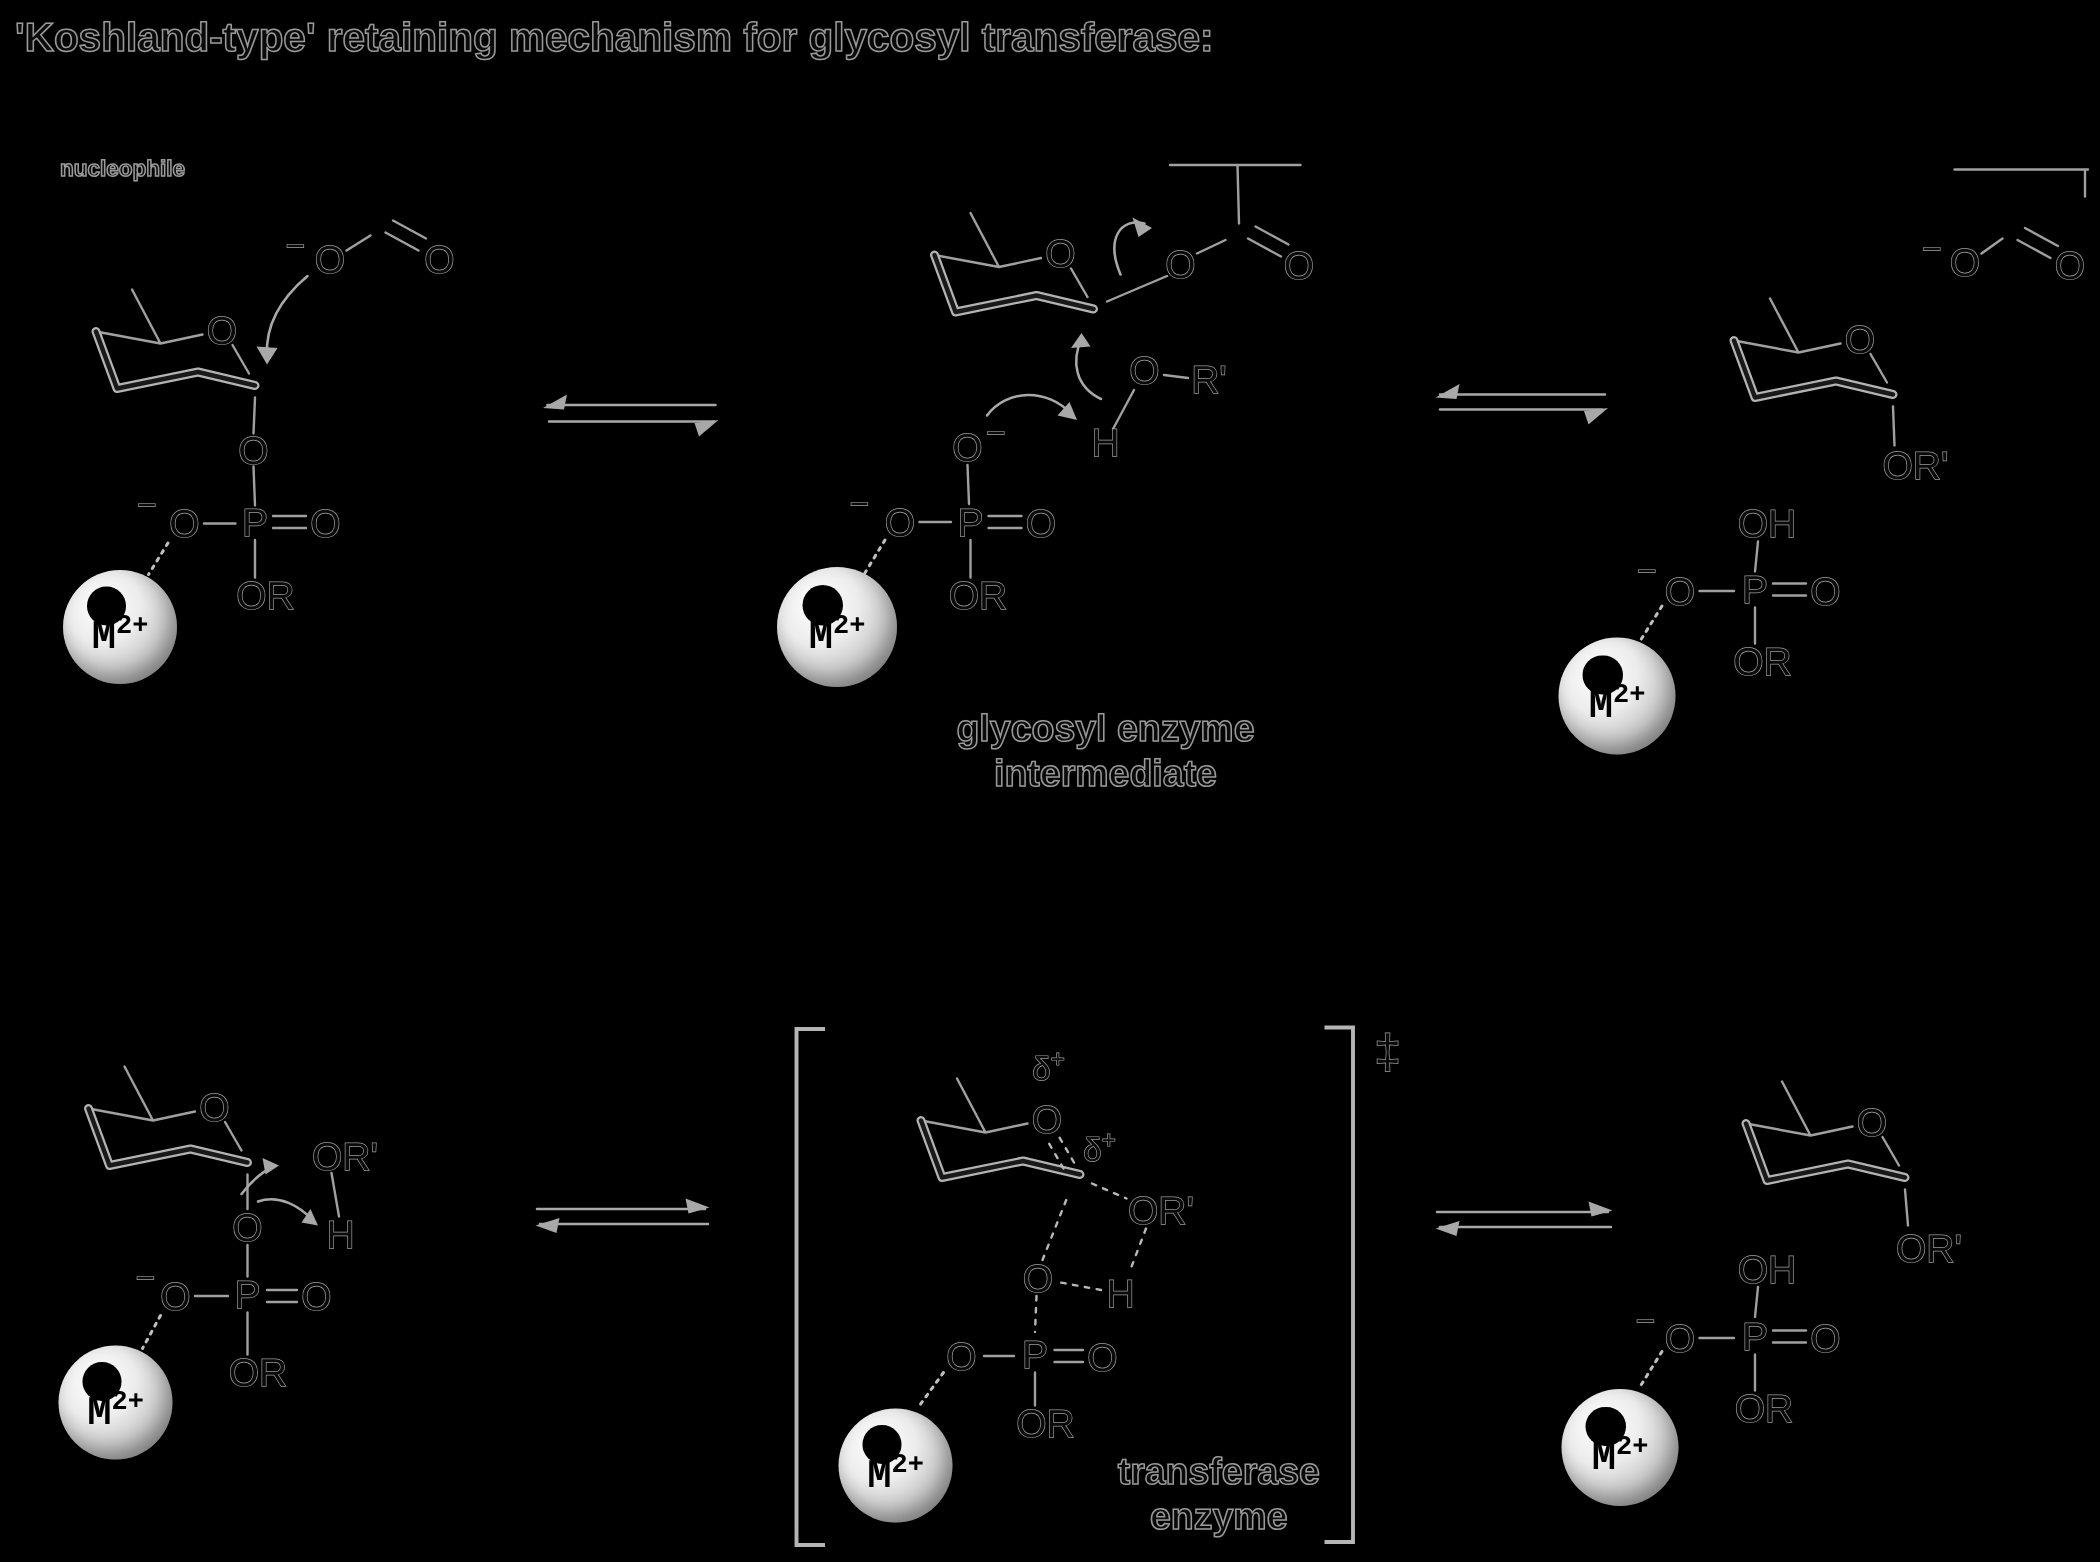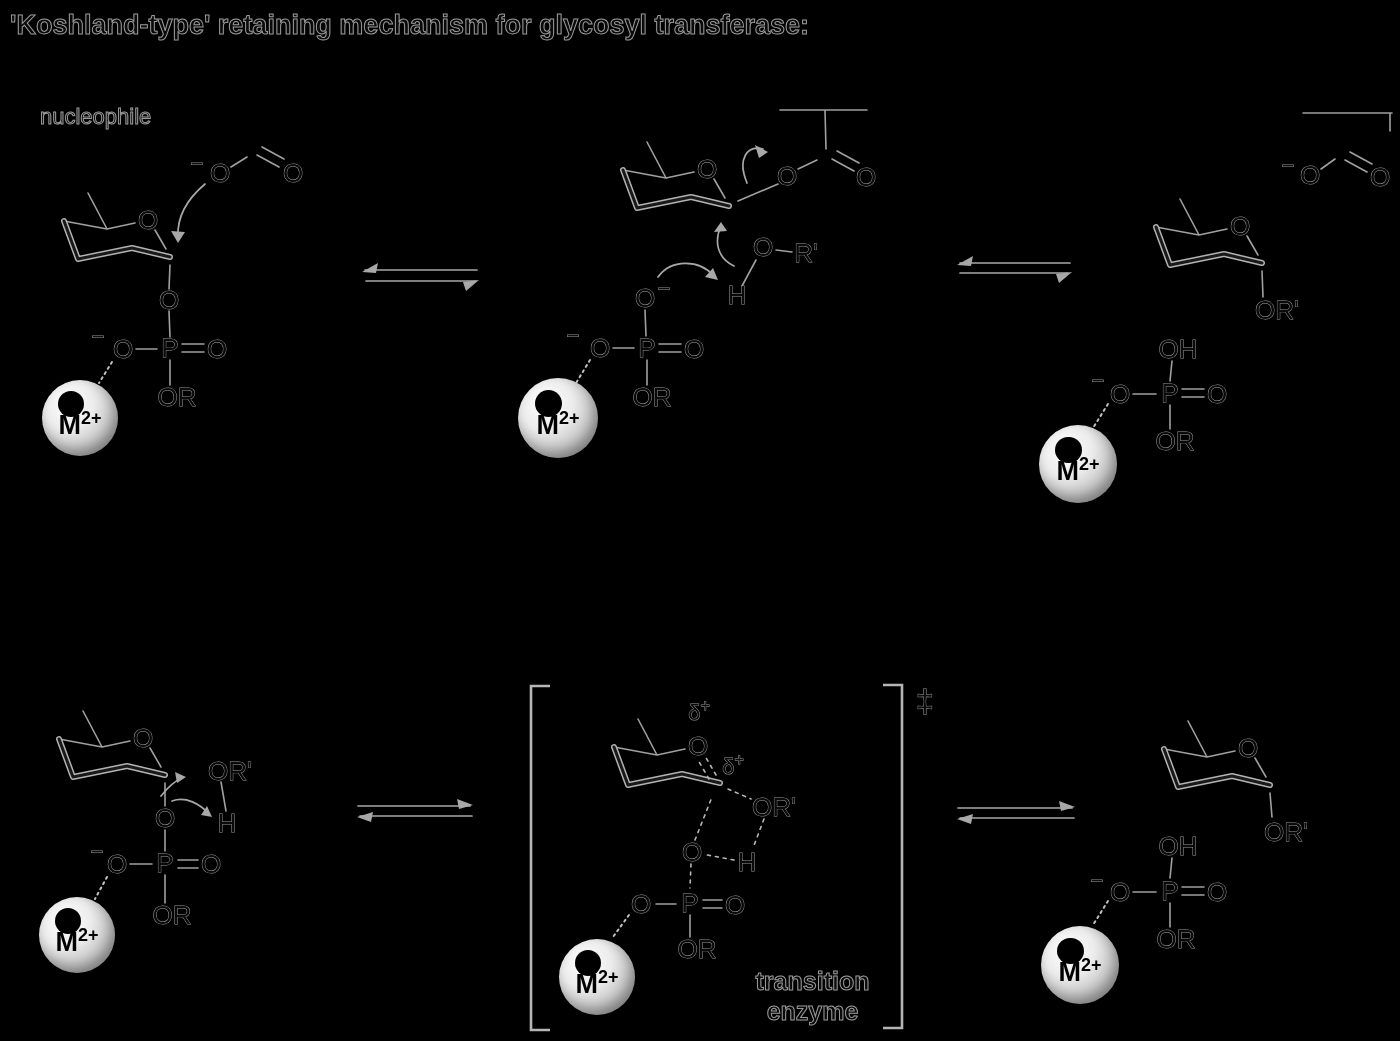--- a/index.html
+++ b/index.html
@@ -2,51 +2,55 @@
 <html><head>
 <meta charset="utf-8">
 <style>
   html,body{margin:0;padding:0;background:#000;}
   .stage{position:relative;width:1400px;height:1041px;background:#000;overflow:hidden;
          font-family:"Liberation Sans",sans-serif;padding-left:37px;}
   .ghost{color:#0a0a0a;-webkit-text-stroke:1px #999;text-shadow:0 0 1px #6a6a6a;}
   .title{position:absolute;font-weight:bold;font-size:27px;white-space:nowrap;}
   .title sub{font-size:0.62em;}
   .lbl{position:absolute;font-weight:bold;font-size:25px;text-align:center;line-height:30px;}
-  .nuc{position:absolute;font-size:22px;font-weight:normal;}
+  .nuc{position:absolute;font-size:15px;font-weight:bold;}
   svg.scheme{position:absolute;left:0;top:0;}
   .bd{stroke:#a0a0a0;stroke-width:1.6;fill:none;stroke-linecap:round;}
   .bbh{stroke:#b3b3b3;stroke-width:6;fill:none;stroke-linecap:round;stroke-linejoin:round;}
   .bb{stroke:#191919;stroke-width:3;fill:none;stroke-linecap:round;stroke-linejoin:round;}
   .dsh{stroke:#b8b8b8;stroke-width:1.6;fill:none;stroke-dasharray:3 5;stroke-linecap:round;}
   .dtl{stroke:#c0c0c0;stroke-width:2;fill:none;stroke-dasharray:2 4;stroke-linecap:round;}
   .arr{stroke:#a8a8a8;stroke-width:1.7;fill:none;stroke-linecap:round;}
   .ah{fill:#a8a8a8;stroke:none;}
   .brk{stroke:#b5b5b5;stroke-width:2.6;fill:none;stroke-linejoin:miter;}
   text.atom{font-family:"Liberation Sans",sans-serif;font-size:26px;fill:#0a0a0a;
             stroke:#9c9c9c;stroke-width:0.9px;paint-order:stroke;text-anchor:middle;}
   text.sm{font-size:22px;}
   text.dag{font-size:32px;}
   .sphere{position:absolute;border-radius:50%;
           background:radial-gradient(circle at 35% 32%,#ffffff 0%,#ececec 35%,#c2c2c2 65%,#8f8f8f 100%);
-          box-shadow:inset -4px -6px 12px rgba(0,0,0,.28);}
+          box-shadow:inset -4px -6px 12px rgba(0,0,0,.28);font-family:Liberation Mono, monospace;}
   .sdot{position:absolute;left:21%;top:15%;width:34%;height:34%;border-radius:50%;background:#000;}
   .mlabel{position:absolute;left:0;right:0;top:37%;text-align:center;font-weight:bold;
           font-size:27px;color:#000;}
   .msup{font-size:18px;vertical-align:super;font-weight:bold;}
 </style>
 </head>
 <body>
 
 <div class="stage">
 
   <div class="title ghost" style="left:10px;top:10px">'Koshland-type' retaining mechanism for glycosyl transferase:</div>
   <div class="nuc ghost" style="left:40px;top:104px">nucleophile</div>
+  <div class="lbl ghost" style="left:587px;top:471px;width:300px">
+    <div>glycosyl enzyme</div>
+    <div>intermediate</div>
+  </div>
   <div class="lbl ghost" style="left:720px;top:966px;width:185px">
-    <div>transition</div>
+    <div>transferase</div>
     <div>enzyme</div>
   </div>
 
   <svg class="scheme" width="1400" height="1041" viewBox="0 0 1400 1041">
 
     <g>
       <path class="bd" d="M166,249 L155,230 M135,223 L107,229 M107,229 L88,193 M107,229 L64,221"></path>
       <path class="bbh" d="M64,221 L78,259 L132,248 L170,257"></path>
       <path class="bb" d="M64,221 L78,259 L132,248 L170,257"></path>
       <path class="bd" d="M170,265 L169,289 M169,311 L170,337 M136,349 L157,349 M182,344 L204,344 M182,352 L204,352 M170,360 L170,385 M231,167 L247,157 M257,155 L279,167 M262,147 L284,159"></path>

